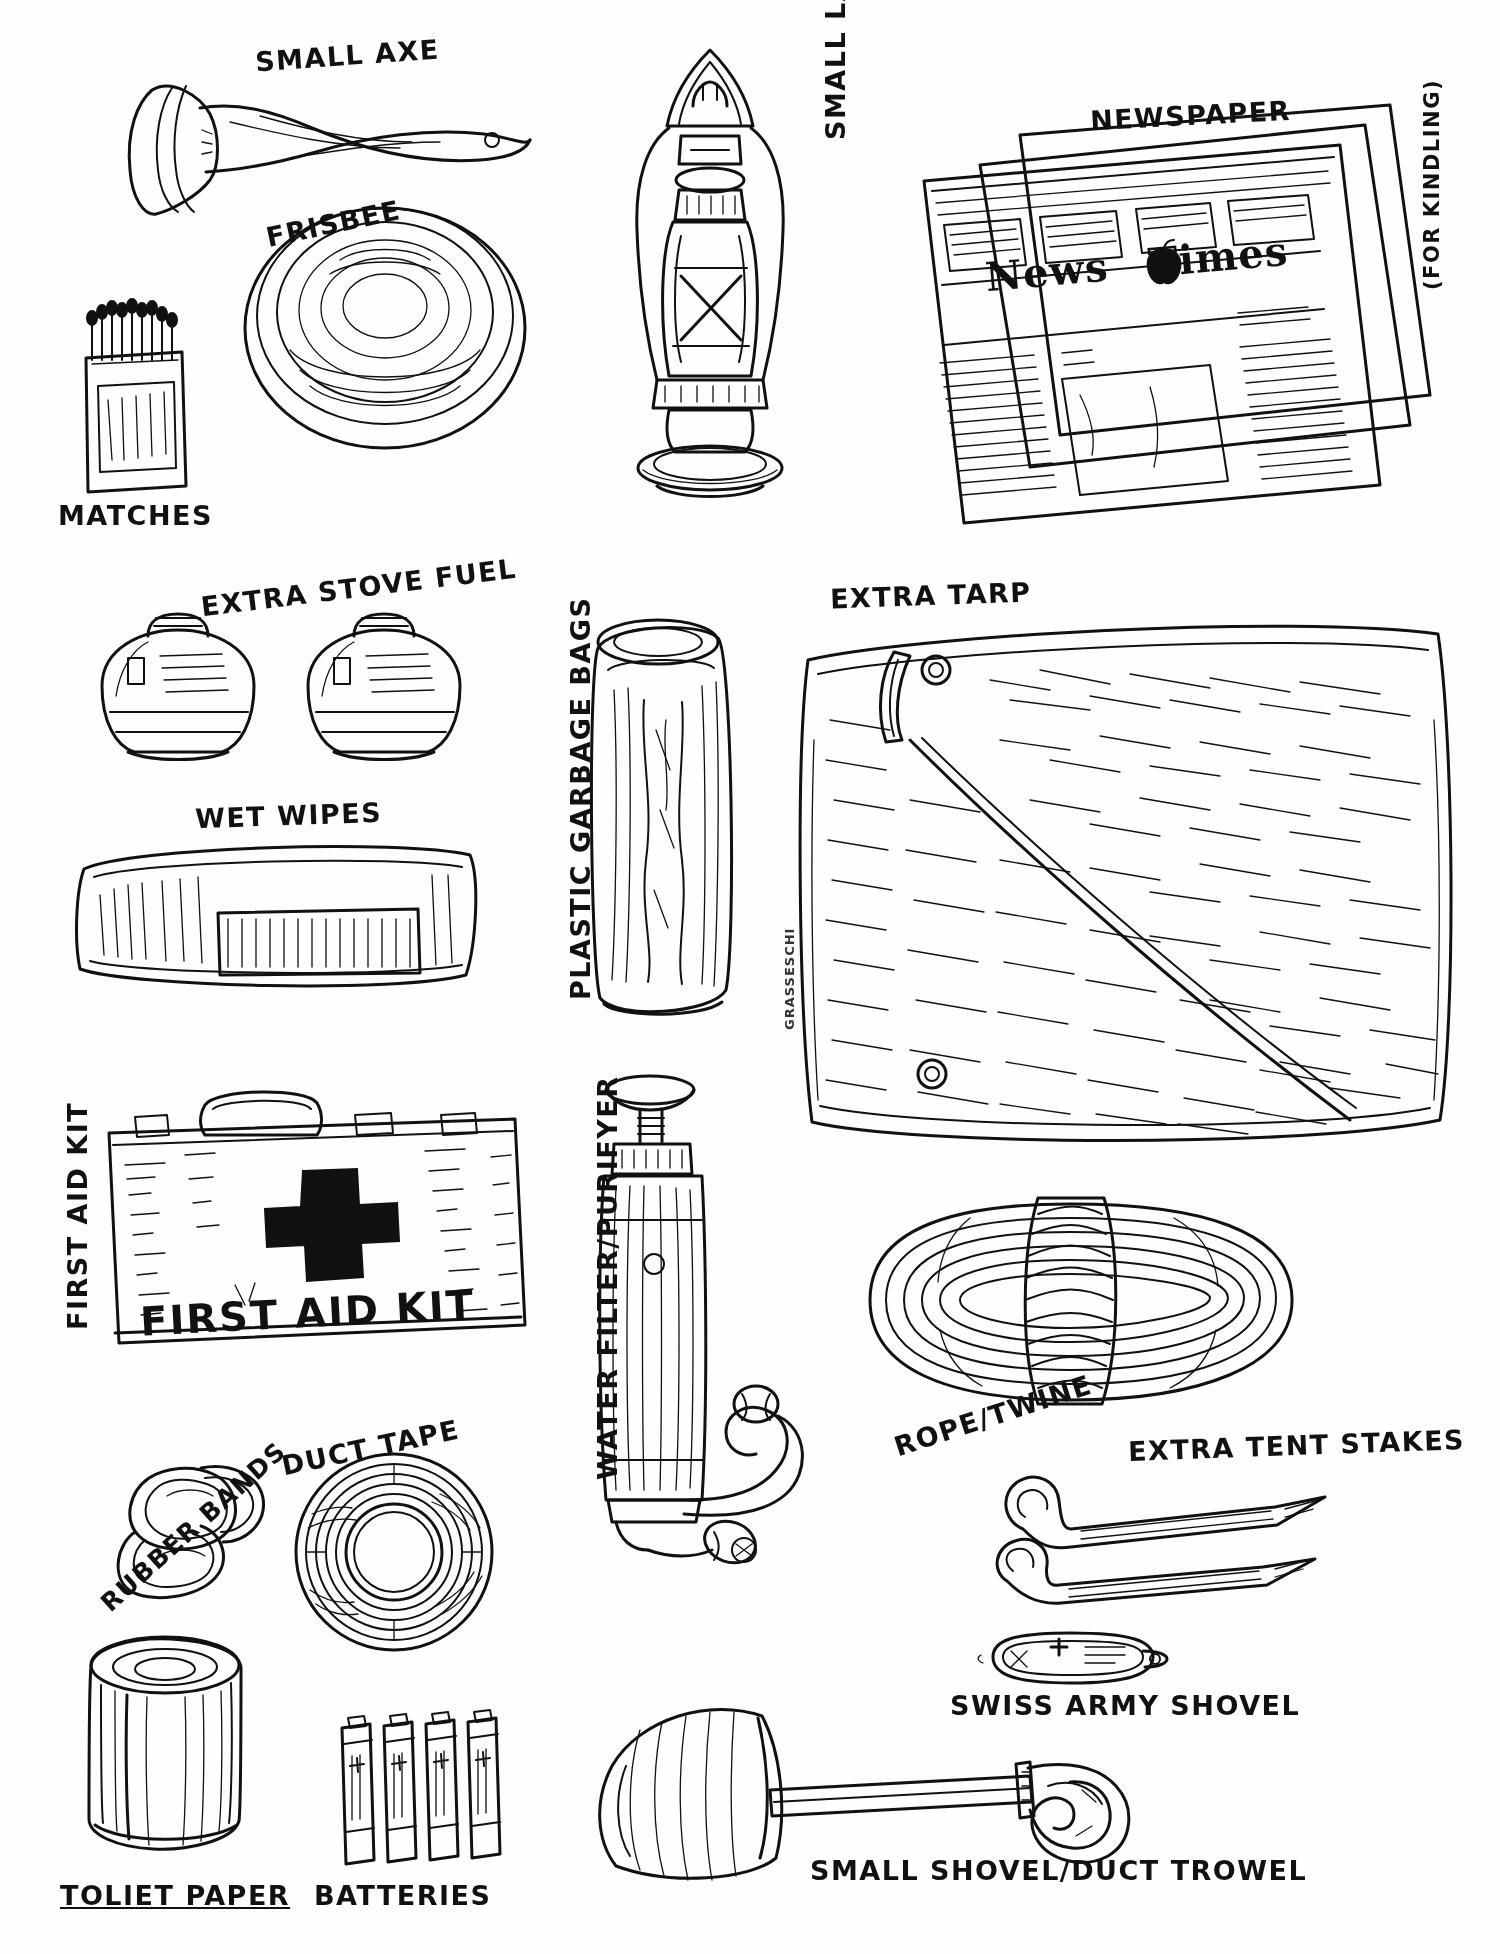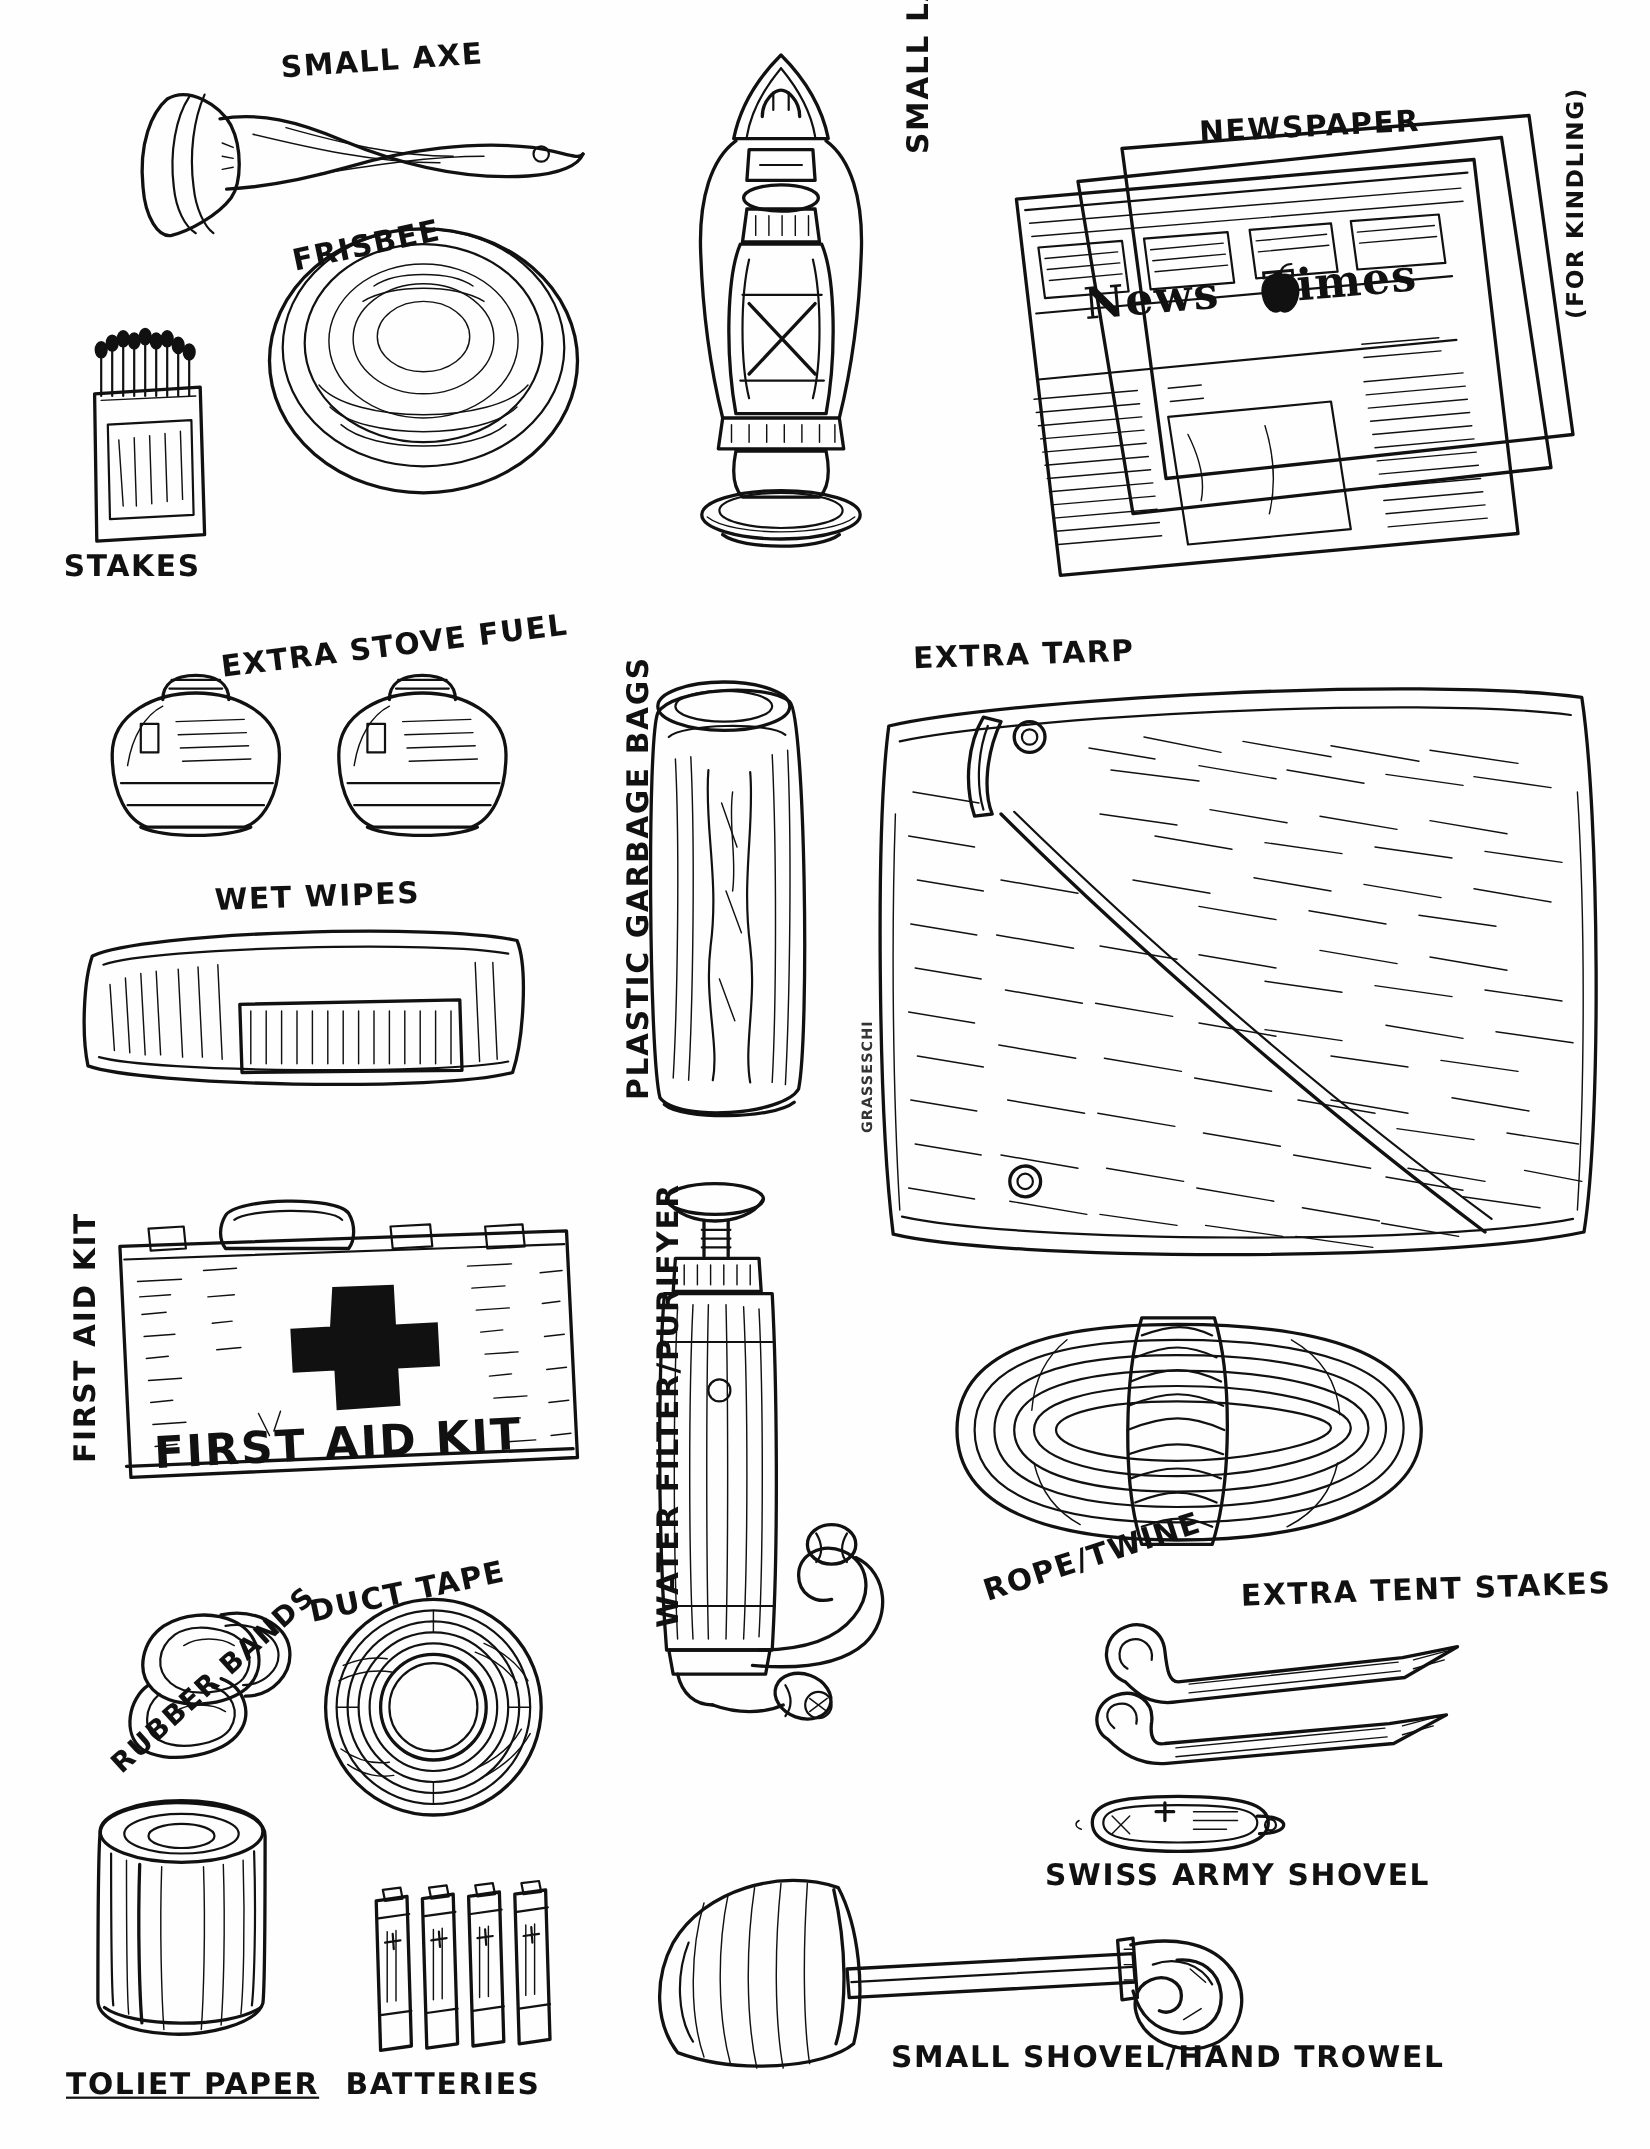--- a/index.html
+++ b/index.html
@@ -58,21 +58,21 @@
         <ellipse cx="74" cy="18" rx="5" ry="7"></ellipse>
           <ellipse cx="84" cy="24" rx="5" ry="7"></ellipse>
         <ellipse cx="94" cy="30" rx="5" ry="7"></ellipse>
       </g>
       <path class="st" d="M8 68 L104 62 L108 196 L10 202 Z"></path>
       <path class="st2" d="M20 96 L96 92 L98 178 L22 182 Z"></path>
       <path class="st1" d="M14 74 L100 70"></path>
       <path class="st1" d="M30 110 L34 170 M44 108 L46 170 M58 106 L60 168 M72 104 L74 166 M86 102 L88 164"></path>
     </svg>
   </div>
-  <div class="lbl m" style="left:58px;top:500px;">STAKES</div>
+  <div class="lbl m" style="left:58px;top:500px;">MATCHES</div>
 
   <div class="ink" style="left:240px;top:200px;">
     <svg width="290" height="260" viewBox="0 0 290 260">
       <ellipse cx="145" cy="128" rx="140" ry="120" class="st"></ellipse>
       <ellipse cx="145" cy="116" rx="128" ry="108" class="st2"></ellipse>
       <ellipse cx="145" cy="112" rx="108" ry="90" class="st2"></ellipse>
       <ellipse cx="145" cy="110" rx="86" ry="70" class="st1"></ellipse>
       <ellipse cx="145" cy="108" rx="64" ry="50" class="st1"></ellipse>
       <ellipse cx="145" cy="106" rx="42" ry="32" class="st1"></ellipse>
       <path class="st1" d="M60 170 C90 200 200 200 230 170"></path>
@@ -480,15 +480,15 @@
       <path class="st2" d="M244 112 L500 98"></path>
 
       <path class="st" d="M498 78 C536 70 568 76 586 96 C606 118 602 152 578 166 C552 180 518 170 506 148 C498 132 502 116 516 110 C530 104 544 112 544 124 C544 136 534 142 524 138"></path>
       <path class="st" d="M500 120 C506 142 520 156 542 158 C566 160 582 144 580 122 C578 102 562 90 540 92"></path>
       <path class="st2" d="M518 96 C540 88 562 96 572 114"></path>
       <path class="st1" d="M552 100 L566 112 M546 146 L562 136"></path>
       <path class="st" d="M486 74 L500 72 L504 126 L490 128 Z"></path>
       <path class="st1" d="M492 82 L500 82 M492 96 L500 96 M492 110 L500 110"></path>
     </svg>
   </div>
-  <div class="lbl m" style="left:810px;top:1855px;">SMALL SHOVEL/HAND TROWEL</div>
+  <div class="lbl m" style="left:810px;top:1855px;">SMALL SHOVEL/DUCT TROWEL</div>
 
 </div>
 
 </body></html>

